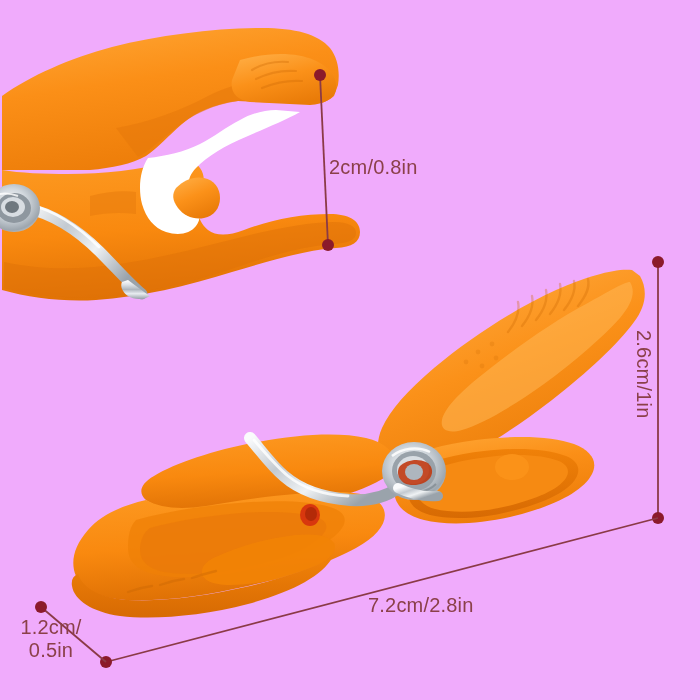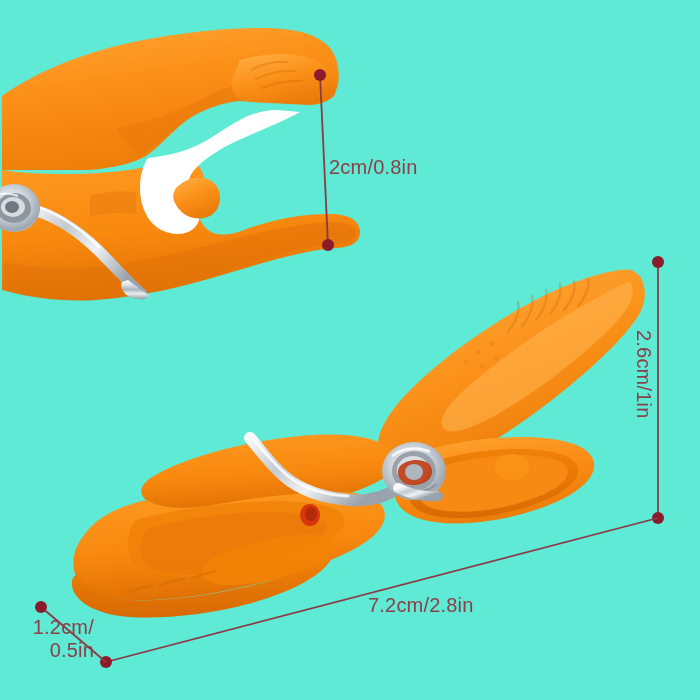--- a/index.html
+++ b/index.html
@@ -4,21 +4,21 @@
 <style>
   html, body {
     margin: 0;
     padding: 0;
     background: #ffffff;
   }
   #stage {
     position: relative;
     width: 700px;
     height: 700px;
-    background: #5eead4;
+    background: #f0abfc;
     overflow: hidden;
     font-family: "Liberation Sans", sans-serif;
   }
   #art {
     position: absolute;
     left: 0;
     top: 0;
     width: 700px;
     height: 700px;
   }
@@ -35,21 +35,21 @@
     left: 329px;
     top: 156px;
   }
   #label-length {
     left: 368px;
     top: 594px;
   }
   #label-thickness {
     left: 8px;
     top: 616px;
-    text-align: right;
+    text-align: center;
     width: 86px;
   }
   #label-height-right {
     left: 655px;
     top: 330px;
     transform: rotate(90deg);
     transform-origin: 0 0;
   }
 </style>
 </head>

